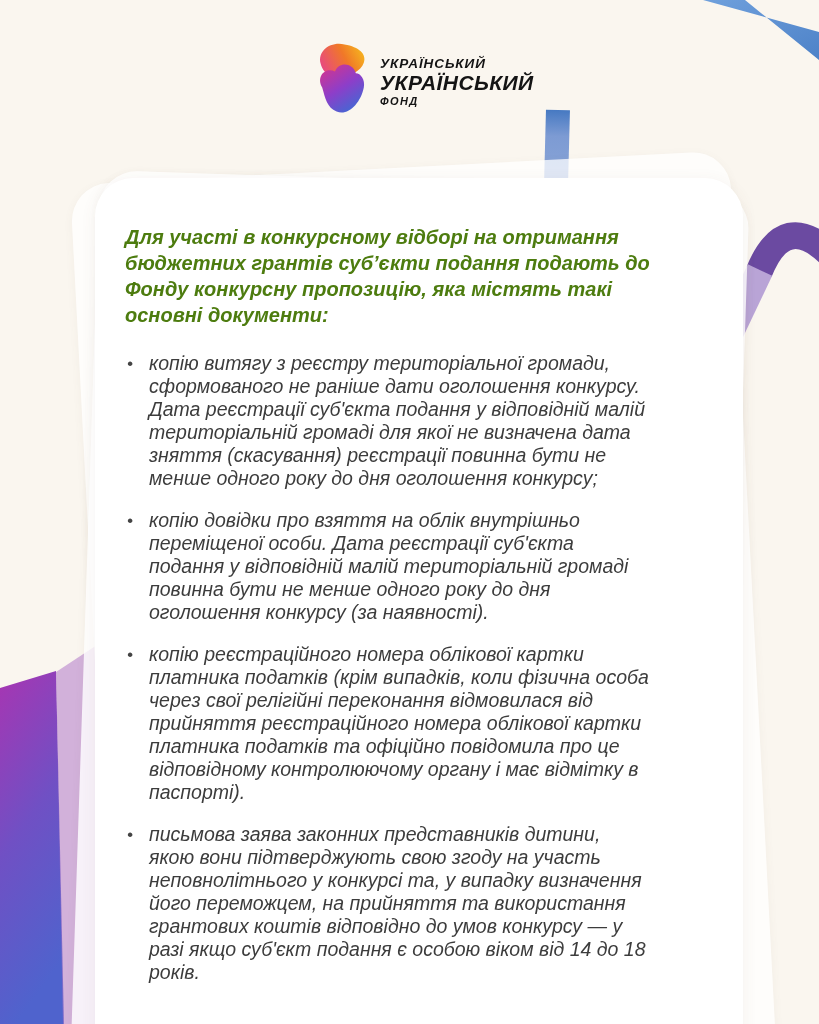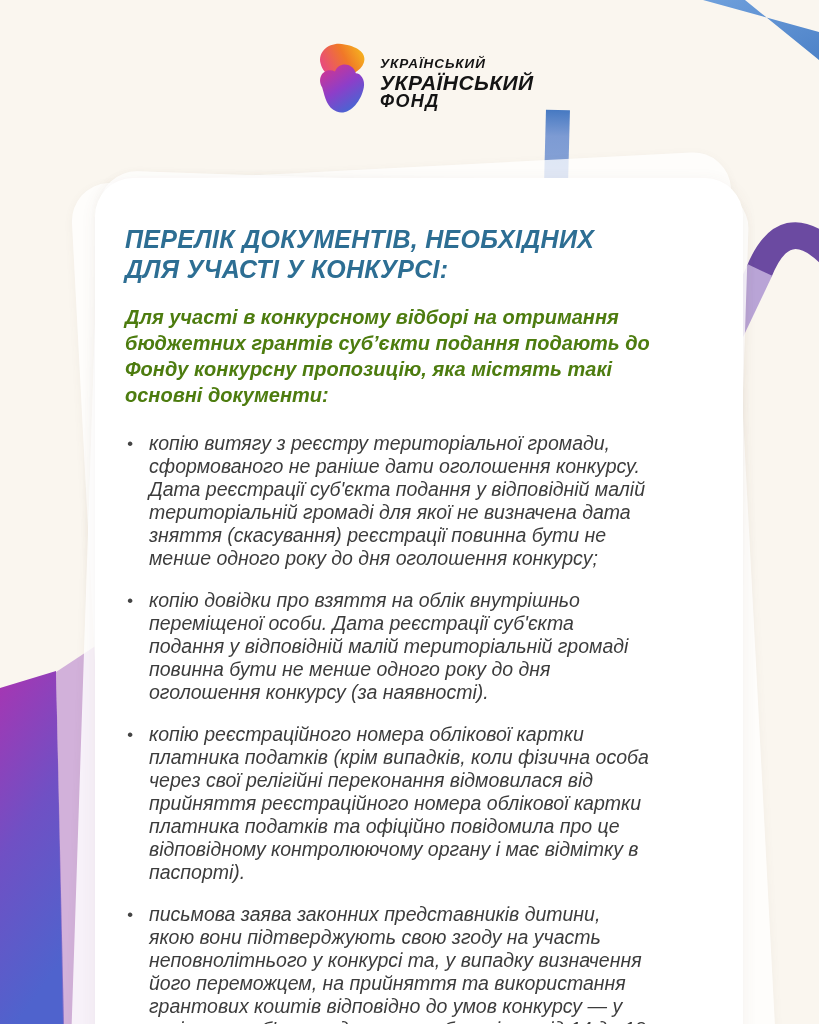--- a/index.html
+++ b/index.html
@@ -43,21 +43,21 @@
 
   
   .logo{
     position:absolute;left:308px;top:38px;
     display:flex;align-items:center;
   }
   .logo-mark{width:62px;height:88px;margin-right:10px;}
   .logo-text{color:#141414;}
   .logo-line1{font-size:13.5px;font-weight:bold;letter-spacing:0.9px;line-height:15px;}
   .logo-line2{font-size:21px;font-weight:bold;letter-spacing:0.4px;line-height:23px;}
-  .logo-line3{font-size:18px;font-weight:bold;letter-spacing:1.4px;line-height:14px;}
+  .logo-line3{font-size:11px;font-weight:bold;letter-spacing:1.4px;line-height:14px;}
 
   
   .card-title{
     color:#2d6e93;
     font-size:25px;
     font-weight:bold;
     line-height:30px;
     letter-spacing:0.3px;
     margin:0 0 20px 0;
   }
@@ -144,24 +144,20 @@
       <path d="M14,62 C6,48 18,36 30,42 C34,30 52,30 56,44 C62,44 68,52 66,62 C62,82 46,98 32,92 C20,87 18,76 14,62 Z" fill="url(#gradHeart)"></path>
     </svg>
     <div class="logo-text">
       <div class="logo-line1">УКРАЇНСЬКИЙ</div>
       <div class="logo-line2">УКРАЇНСЬКИЙ</div>
       <div class="logo-line3">ФОНД</div>
     </div>
   </div>
 
   <div class="card-main">
-    <h1 class="card-title">
-      <span>ПЕРЕЛІК ДОКУМЕНТІВ, НЕОБХІДНИХ</span><br>
-      <span>ДЛЯ УЧАСТІ У КОНКУРСІ:</span>
-    </h1>
 
     <p class="card-intro">Для участі в конкурсному відборі на отримання бюджетних грантів суб’єкти подання подають до Фонду конкурсну пропозицію, яка містять такі основні документи:</p>
 
     <ul class="bullet-list">
       <li class="bullet-item">
         <span class="bullet-dot">•</span>
         <span class="bullet-text">копію витягу з реєстру територіальної громади, сформованого не раніше дати оголошення конкурсу. Дата реєстрації суб'єкта подання у відповідній малій територіальній громаді для якої не визначена дата зняття (скасування) реєстрації повинна бути не менше одного року до дня оголошення конкурсу;</span>
       </li>
       <li class="bullet-item">
         <span class="bullet-dot">•</span>

